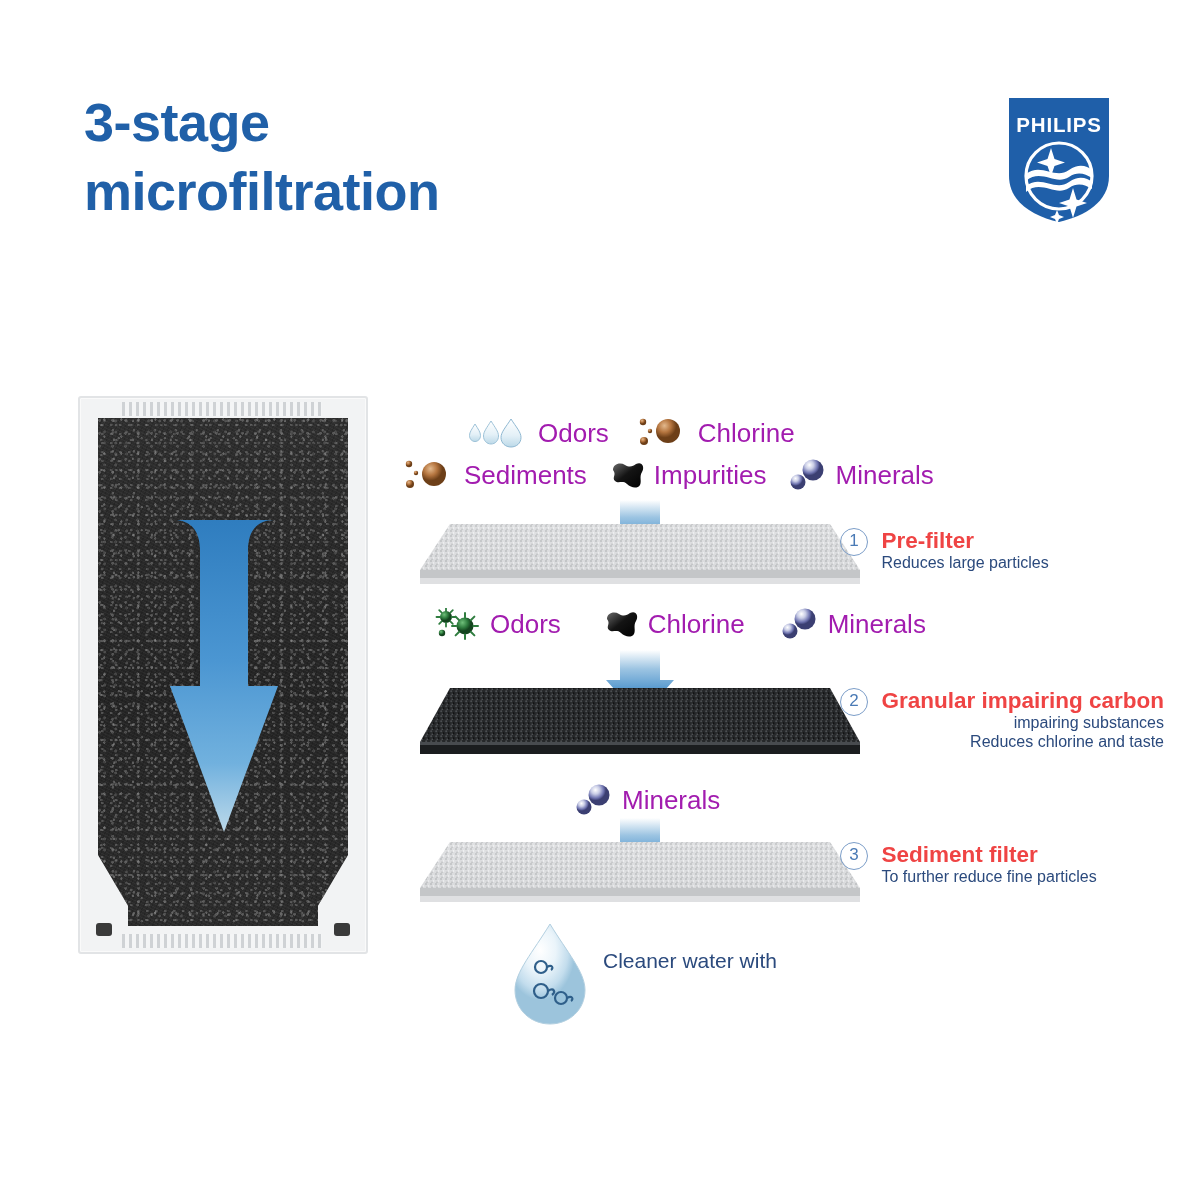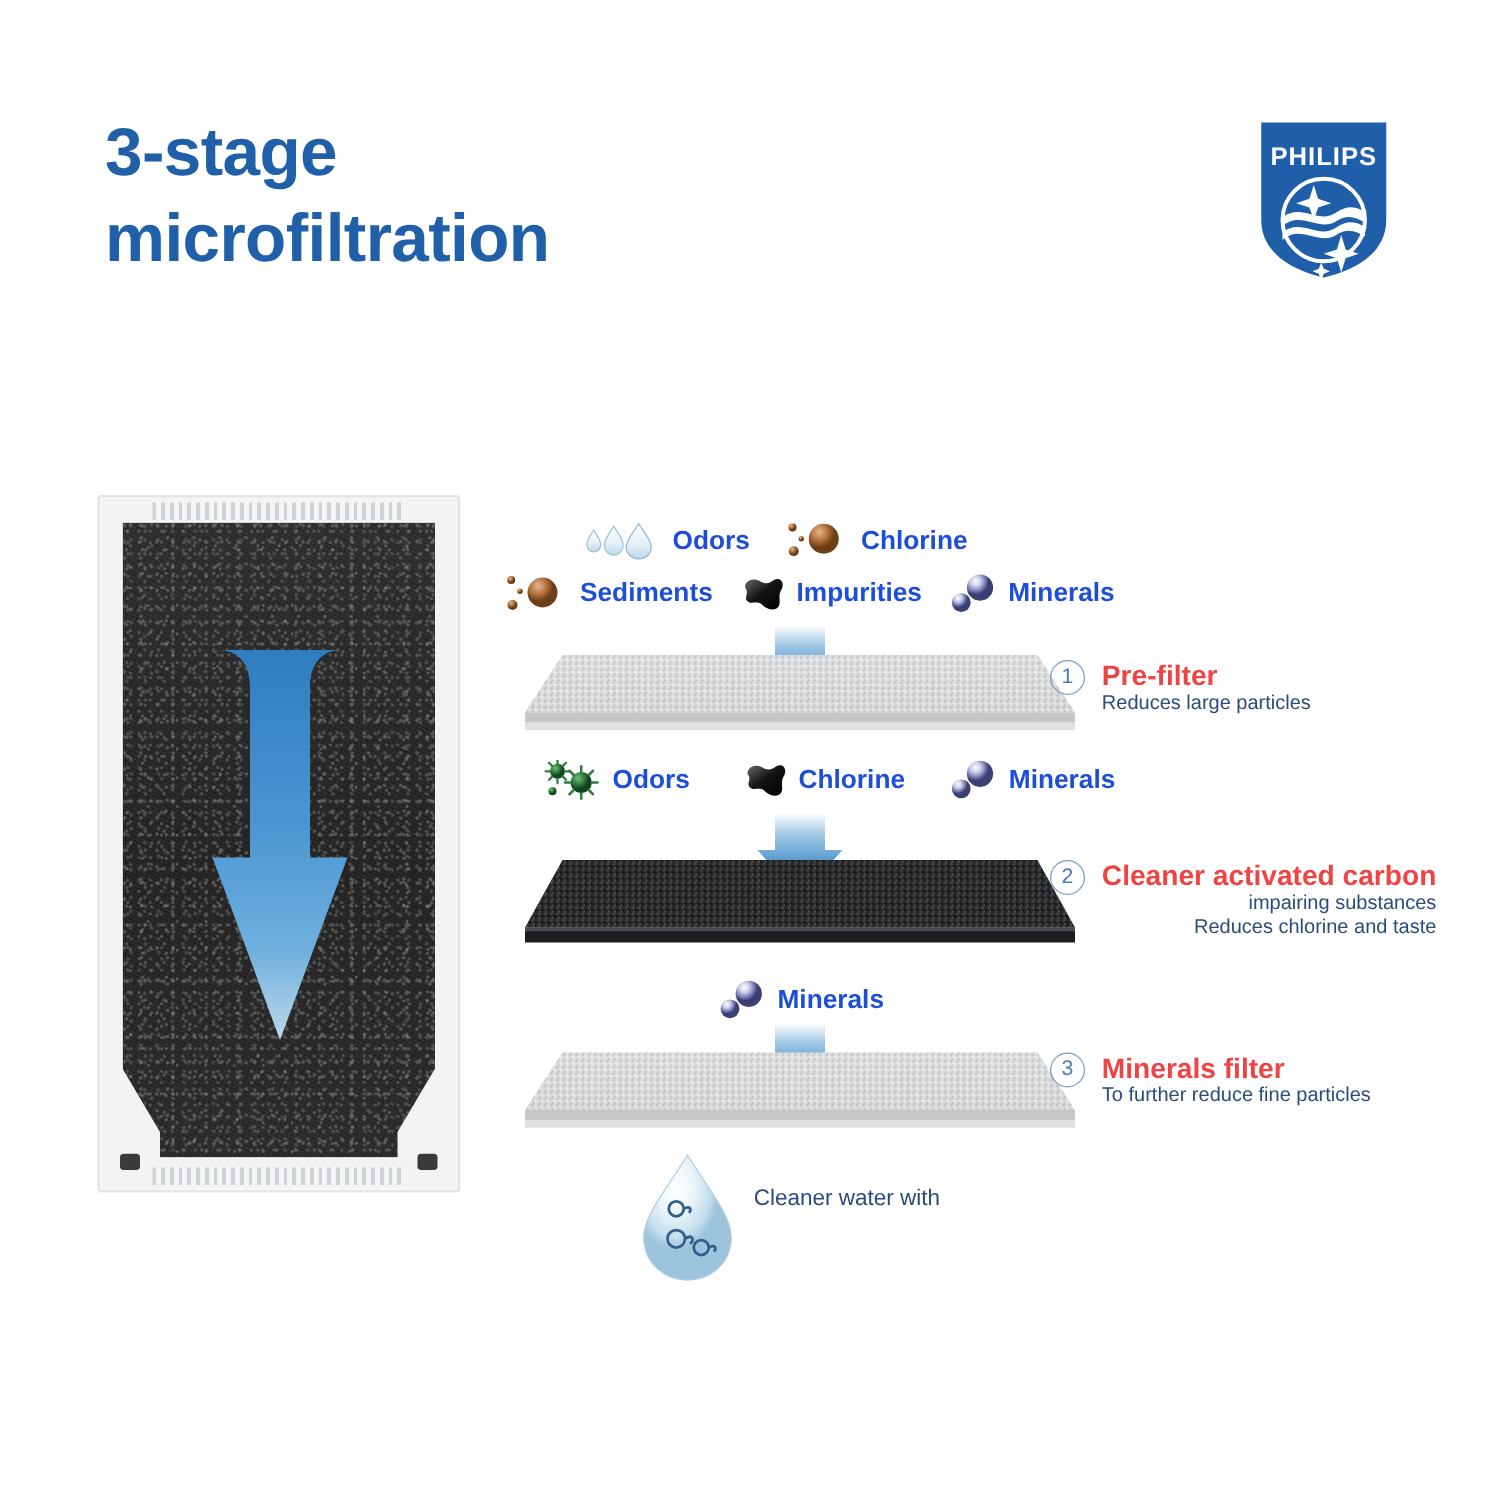--- a/index.html
+++ b/index.html
@@ -46,32 +46,32 @@
   .cart-foot.l{left:18px;} .cart-foot.r{right:18px;}
   
   #cart-arrow{position:absolute;left:90px;top:120px;width:112px;height:320px;}
 
   
   #diagram{position:absolute;left:395px;top:400px;width:800px;height:660px;}
 
   .icon-row{position:absolute;display:flex;align-items:center;}
   .ipair{display:flex;align-items:center;}
   .ipair + .ipair{margin-left:20px;}
-  .ipair .lbl{font-size:21px;color:#1d4ed8;margin-left:9px;white-space:nowrap;font-weight:bold;}
+  .ipair .lbl{font-size:26px;color:#a21caf;margin-left:9px;white-space:nowrap;}
   .ipair svg{display:block;}
 
   
   .slab{position:absolute;}
   .stage-txt{position:absolute;color:#1a4480;}
   .stage-num{position:absolute;width:26px;height:26px;border:1.6px solid #7b9dc8;
       border-radius:50%;color:#4a7ab5;font-size:17px;line-height:23px;text-align:center;}
   .stage-title{font-size:22.5px;font-weight:700;color:#ef4444;white-space:nowrap;}
   .stage-desc{font-size:16px;color:#2b4a7d;line-height:1.16;text-align:right;}
 
-  .drop-caption{position:absolute;font-size:18px;color:#2b4a7d;line-height:1.2;}
+  .drop-caption{position:absolute;font-size:21px;color:#2b4a7d;line-height:1.2;}
 </style>
 </head>
 <body>
 
 <div id="headline">
   <span class="l">3-stage</span>
   <span class="l">microfiltration</span>
 </div>
 
 <div id="logo">
@@ -287,21 +287,21 @@
   <svg class="slab" style="left:25px;top:250px;width:440px;height:110px;" viewBox="0 0 440 110">
     <path d="M200 0 L200 30 L186 30 L220 68 L254 30 L240 30 L240 0 Z" fill="url(#ag)"></path>
     <path d="M30 38 L410 38 L440 92 L0 92 Z" fill="url(#gritD)"></path>
     <path d="M0 92 L440 92 L440 104 L0 104 Z" fill="#1b1d1f"></path>
     <path d="M0 92 L440 92 L440 95 L0 95 Z" fill="#54585b" opacity=".8"></path>
   </svg>
 
   <div class="stage-txt" style="left:445px;top:288px;">
     <div class="stage-num" style="position:relative;left:0;top:0;display:inline-block;vertical-align:top;">2</div>
     <div style="display:inline-block;margin-left:9px;vertical-align:top;">
-      <div class="stage-title">Cleaner activated carbon</div>
+      <div class="stage-title">Granular impairing carbon</div>
       <div class="stage-desc">impairing substances</div>
       <div class="stage-desc">Reduces chlorine and taste</div>
     </div>
   </div>
 
   <div class="icon-row" style="left:180px;top:384px;">
     <div class="ipair">
       <svg width="38" height="32" viewBox="0 0 38 32">
         <circle cx="24" cy="11" r="10.5" fill="url(#mn)"></circle>
         <circle cx="9" cy="23" r="7.5" fill="url(#mn)"></circle>
@@ -314,21 +314,21 @@
     <path d="M200 0 L200 26 L186 26 L220 62 L254 26 L240 26 L240 0 Z" fill="url(#ag)"></path>
     <path d="M30 24 L410 24 L440 70 L0 70 Z" fill="url(#grit)"></path>
     <path d="M30 24 L410 24 L440 70 L0 70 Z" fill="url(#sl)" opacity="0.25"></path>
     <path d="M0 70 L440 70 L440 78 L0 78 Z" fill="#c4c6c8"></path>
     <path d="M0 78 L440 78 L440 84 L0 84 Z" fill="#dfe0e2"></path>
   </svg>
 
   <div class="stage-txt" style="left:445px;top:442px;">
     <div class="stage-num" style="position:relative;left:0;top:0;display:inline-block;vertical-align:top;">3</div>
     <div style="display:inline-block;margin-left:9px;vertical-align:top;">
-      <div class="stage-title">Minerals filter</div>
+      <div class="stage-title">Sediment filter</div>
       <div class="stage-desc">To further reduce fine particles</div>
     </div>
   </div>
 
   <svg style="position:absolute;left:110px;top:520px;width:90px;height:108px;" viewBox="0 0 90 108">
     <defs>
       <radialGradient id="wd" cx="36%" cy="26%">
         <stop offset="0%" stop-color="#ffffff"></stop>
           <stop offset="45%" stop-color="#eaf4fa"></stop>
         <stop offset="80%" stop-color="#c3dded"></stop>

